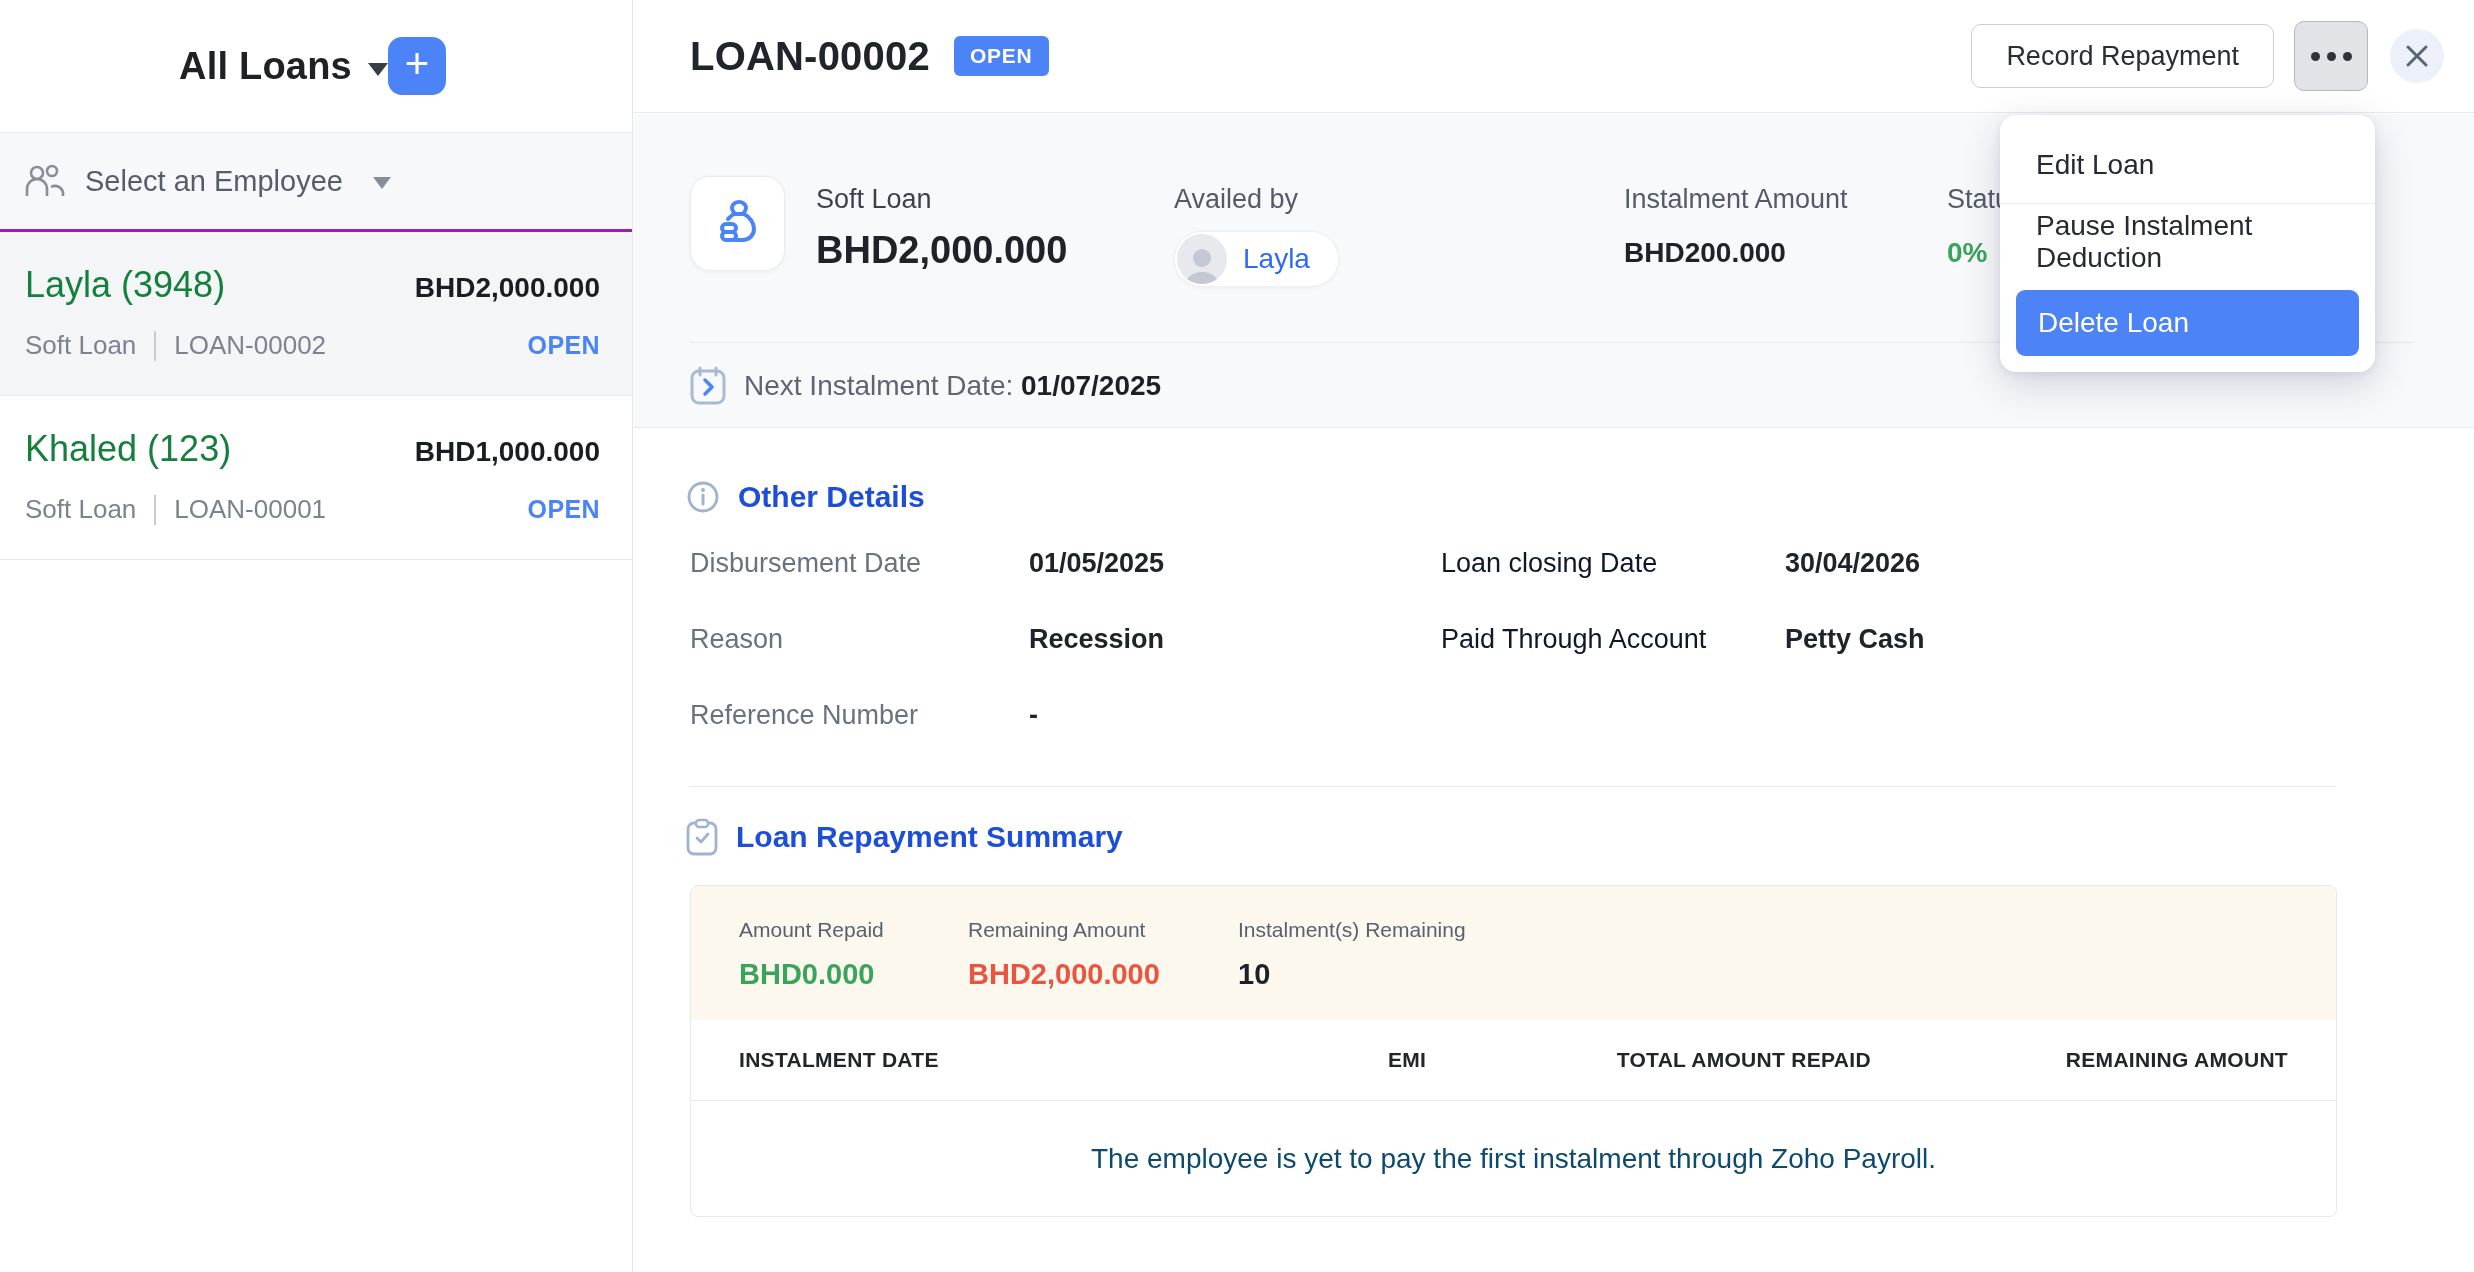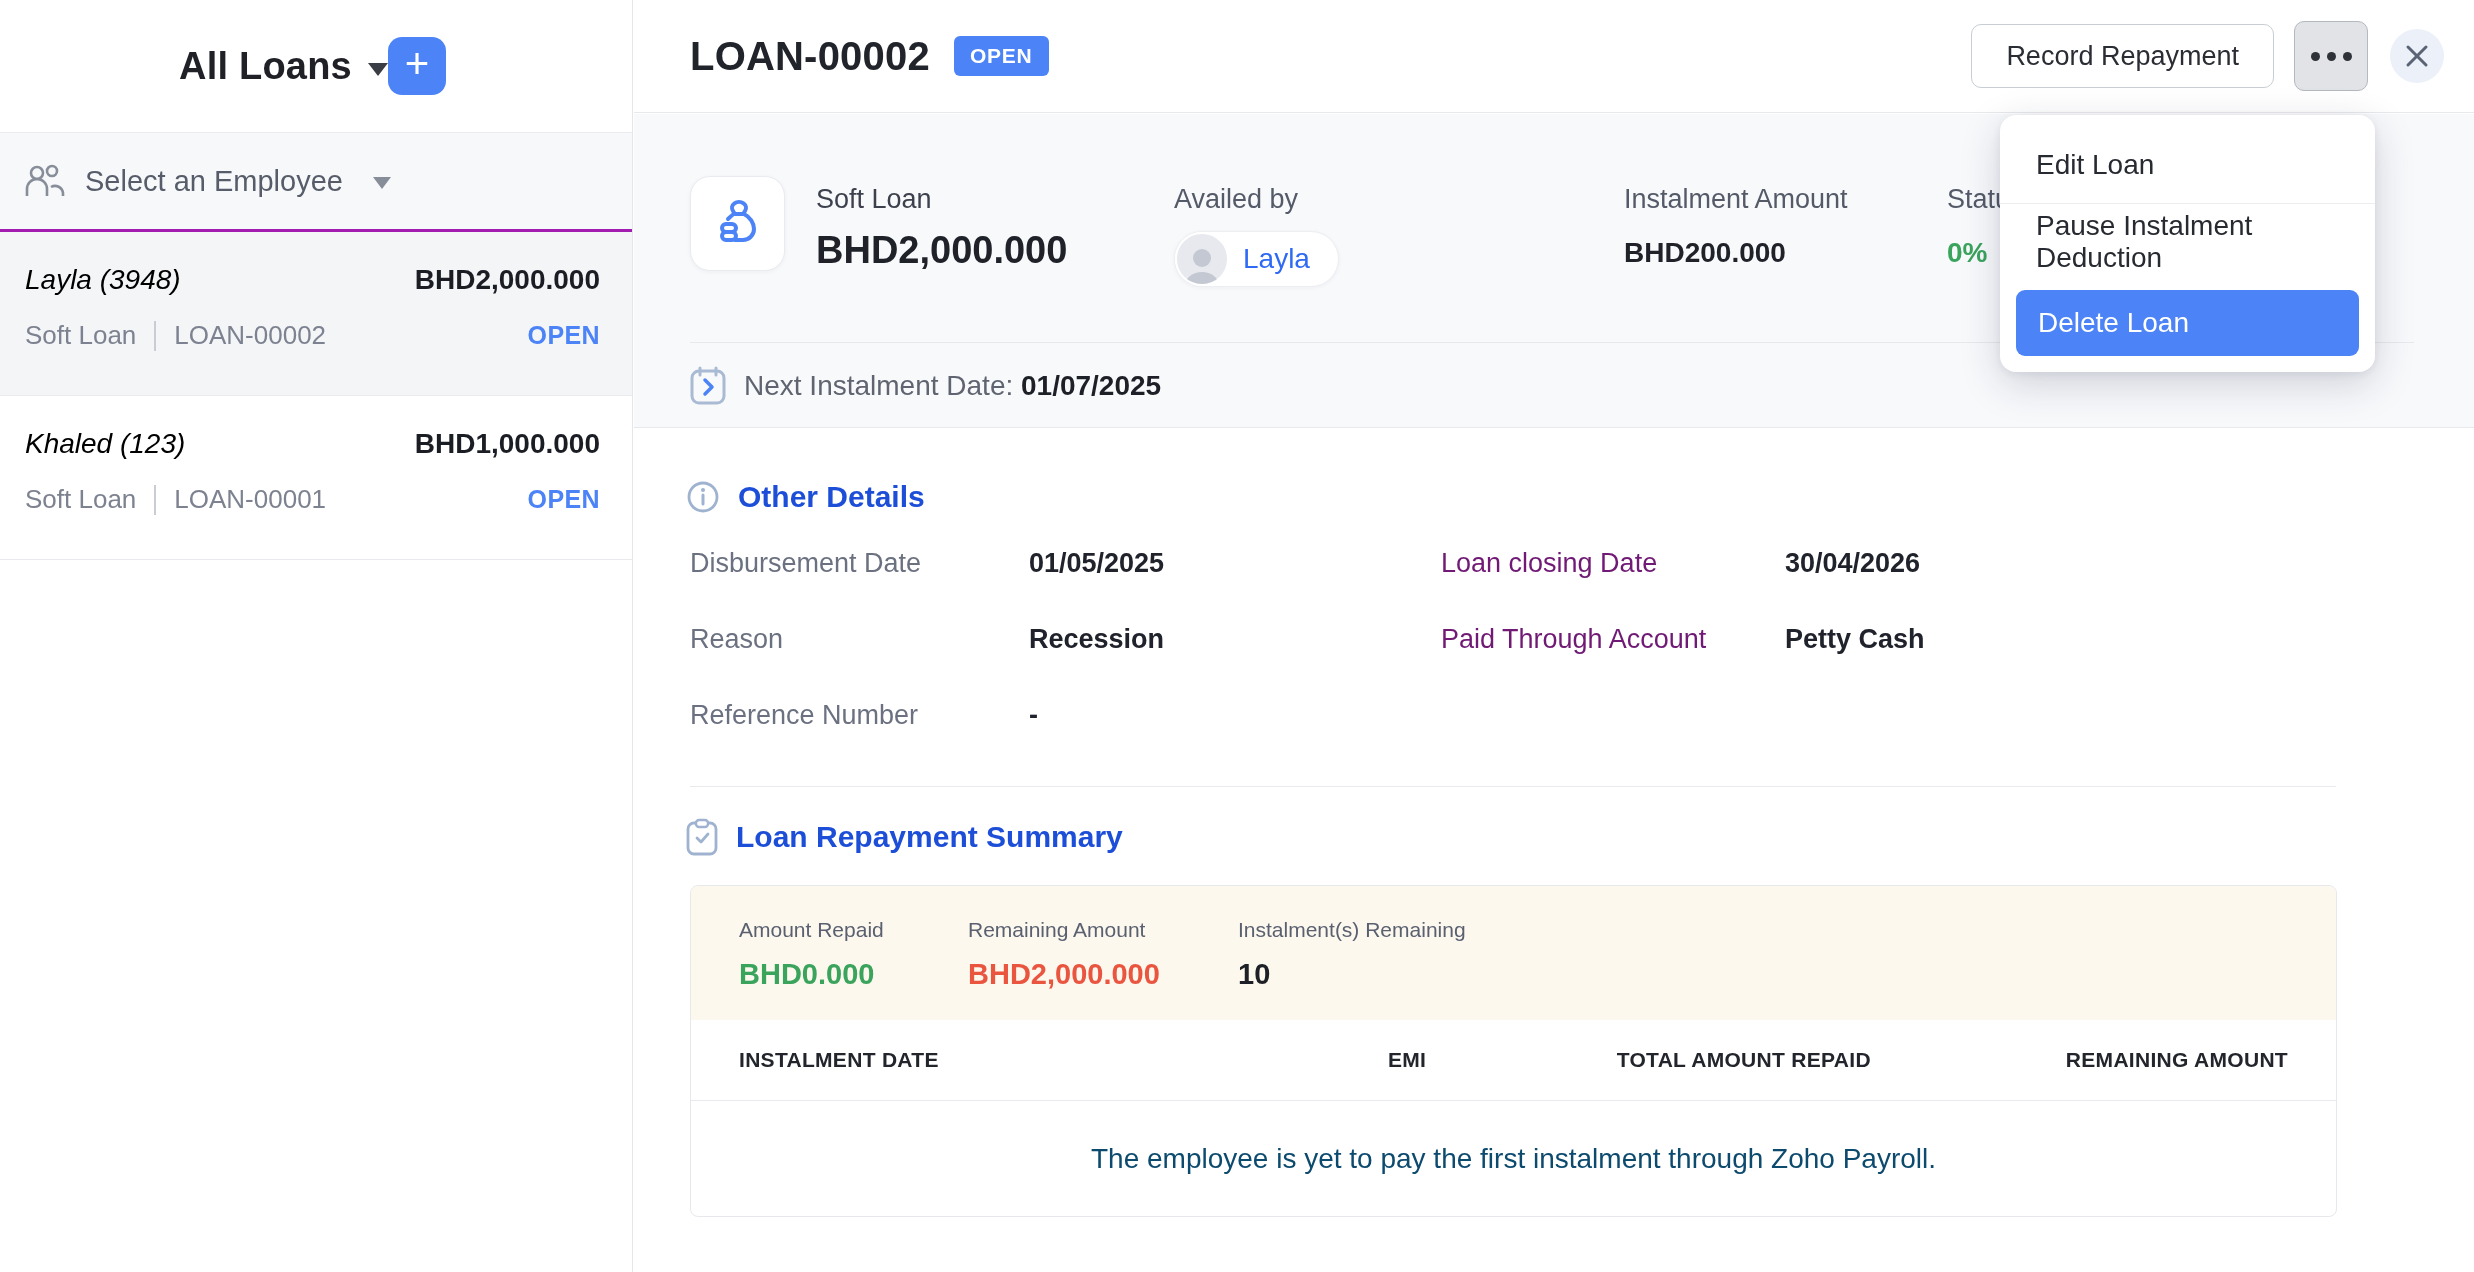--- a/index.html
+++ b/index.html
@@ -15,21 +15,21 @@
   .sidebar-title { font-size:38px; font-weight:700; color:#1f2127; letter-spacing:.2px; }
   .caret-down { width:0; height:0; border-left:10px solid transparent; border-right:10px solid transparent; border-top:13px solid #3a3d44; margin-left:16px; margin-top:6px; }
   .add-btn { width:58px; height:58px; border-radius:14px; background:#4c83f6; border:none; color:#fff; font-size:42px; line-height:1; display:flex; align-items:center; justify-content:center; cursor:pointer; }
   .add-btn span { margin-top:-4px; }
   .filter-row { height:99px; background:#f7f8fa; border-bottom:3px solid #a21caf; display:flex; align-items:center; padding:0 25px; }
   .filter-label { font-size:29px; color:#565c69; margin-left:20px; }
   .filter-caret { width:0; height:0; border-left:9px solid transparent; border-right:9px solid transparent; border-top:12px solid #888e99; margin-left:30px; margin-top:4px; }
   .loan-item { height:164px; padding:32px 32px 0 25px; border-bottom:1px solid #e9eaee; background:#fff; cursor:pointer; }
   .loan-item.selected { background:#f4f5f7; }
   .loan-item-row1 { display:flex; justify-content:space-between; align-items:baseline; }
-  .loan-name { font-size:28px; color:#000000;font-style:italic; }
+  .loan-name { font-size:36px; color:#15803d; }
   .loan-amount { font-size:28px; font-weight:700; color:#1b1d24; }
   .loan-item-row2 { display:flex; justify-content:space-between; align-items:center; margin-top:24px; }
   .loan-meta { display:flex; align-items:center; font-size:26px; color:#7d8290; }
   .loan-meta-sep { width:2px; height:30px; background:#c9ccd3; margin:0 18px; }
   .loan-status { font-size:25px; font-weight:600; color:#4c83f6; letter-spacing:.4px; }
   
   .main { position:absolute; left:634px; top:0; right:0; height:1272px; background:#fff; }
   .main-header { height:113px; display:flex; align-items:center; padding:0 30px 0 56px; border-bottom:1px solid #e8e9ed; background:#fff; }
   .page-title { font-size:40px; font-weight:700; color:#22242b; letter-spacing:.2px; }
   .status-badge { margin-left:24px; background:#4c83f6; color:#fff; font-size:21px; font-weight:700; letter-spacing:.8px; padding:8px 16px; border-radius:6px; }
@@ -57,21 +57,21 @@
   .next-row { position:absolute; left:56px; top:252px; display:flex; align-items:center; }
   .next-text { margin-left:18px; font-size:28px; color:#5f6470; }
   .next-text b { color:#1e2027; font-weight:700; }
   
   .section-heading { position:absolute; display:flex; align-items:center; }
   .section-heading .txt { margin-left:18px; font-size:30px; font-weight:700; color:#1d4ed8; }
   .od-heading { left:52px; top:480px; }
   .od-row { position:absolute; left:56px; font-size:27px; }
   .od-label { position:absolute; left:0; color:#6b7180; white-space:nowrap; }
   .od-value { position:absolute; left:339px; font-weight:700; color:#20232b; white-space:nowrap; }
-  .od-label2 { position:absolute; left:751px; color:#701a75; white-space:nowrap; }
+  .od-label2 { position:absolute; left:751px; color:#0f172a; white-space:nowrap; }
   .od-value2 { position:absolute; left:1095px; font-weight:700; color:#20232b; white-space:nowrap; }
   .hdivider { position:absolute; left:56px; width:1646px; height:1px; background:#e9eaed; }
   
   .lrs-heading { left:52px; top:818px; }
   .lrs-card { position:absolute; left:56px; top:885px; width:1647px; height:332px; border:1px solid #e7e8ec; border-radius:8px; background:#fff; overflow:hidden; }
   .lrs-cream { height:134px; background:#fcf8ee; position:relative; }
   .lrs-field { position:absolute; top:32px; }
   .lrs-field .lbl { font-size:21px; color:#5a6070; }
   .lrs-field .val { margin-top:16px; font-size:29px; font-weight:700; }
   .val-green { color:#3aa35c; }

